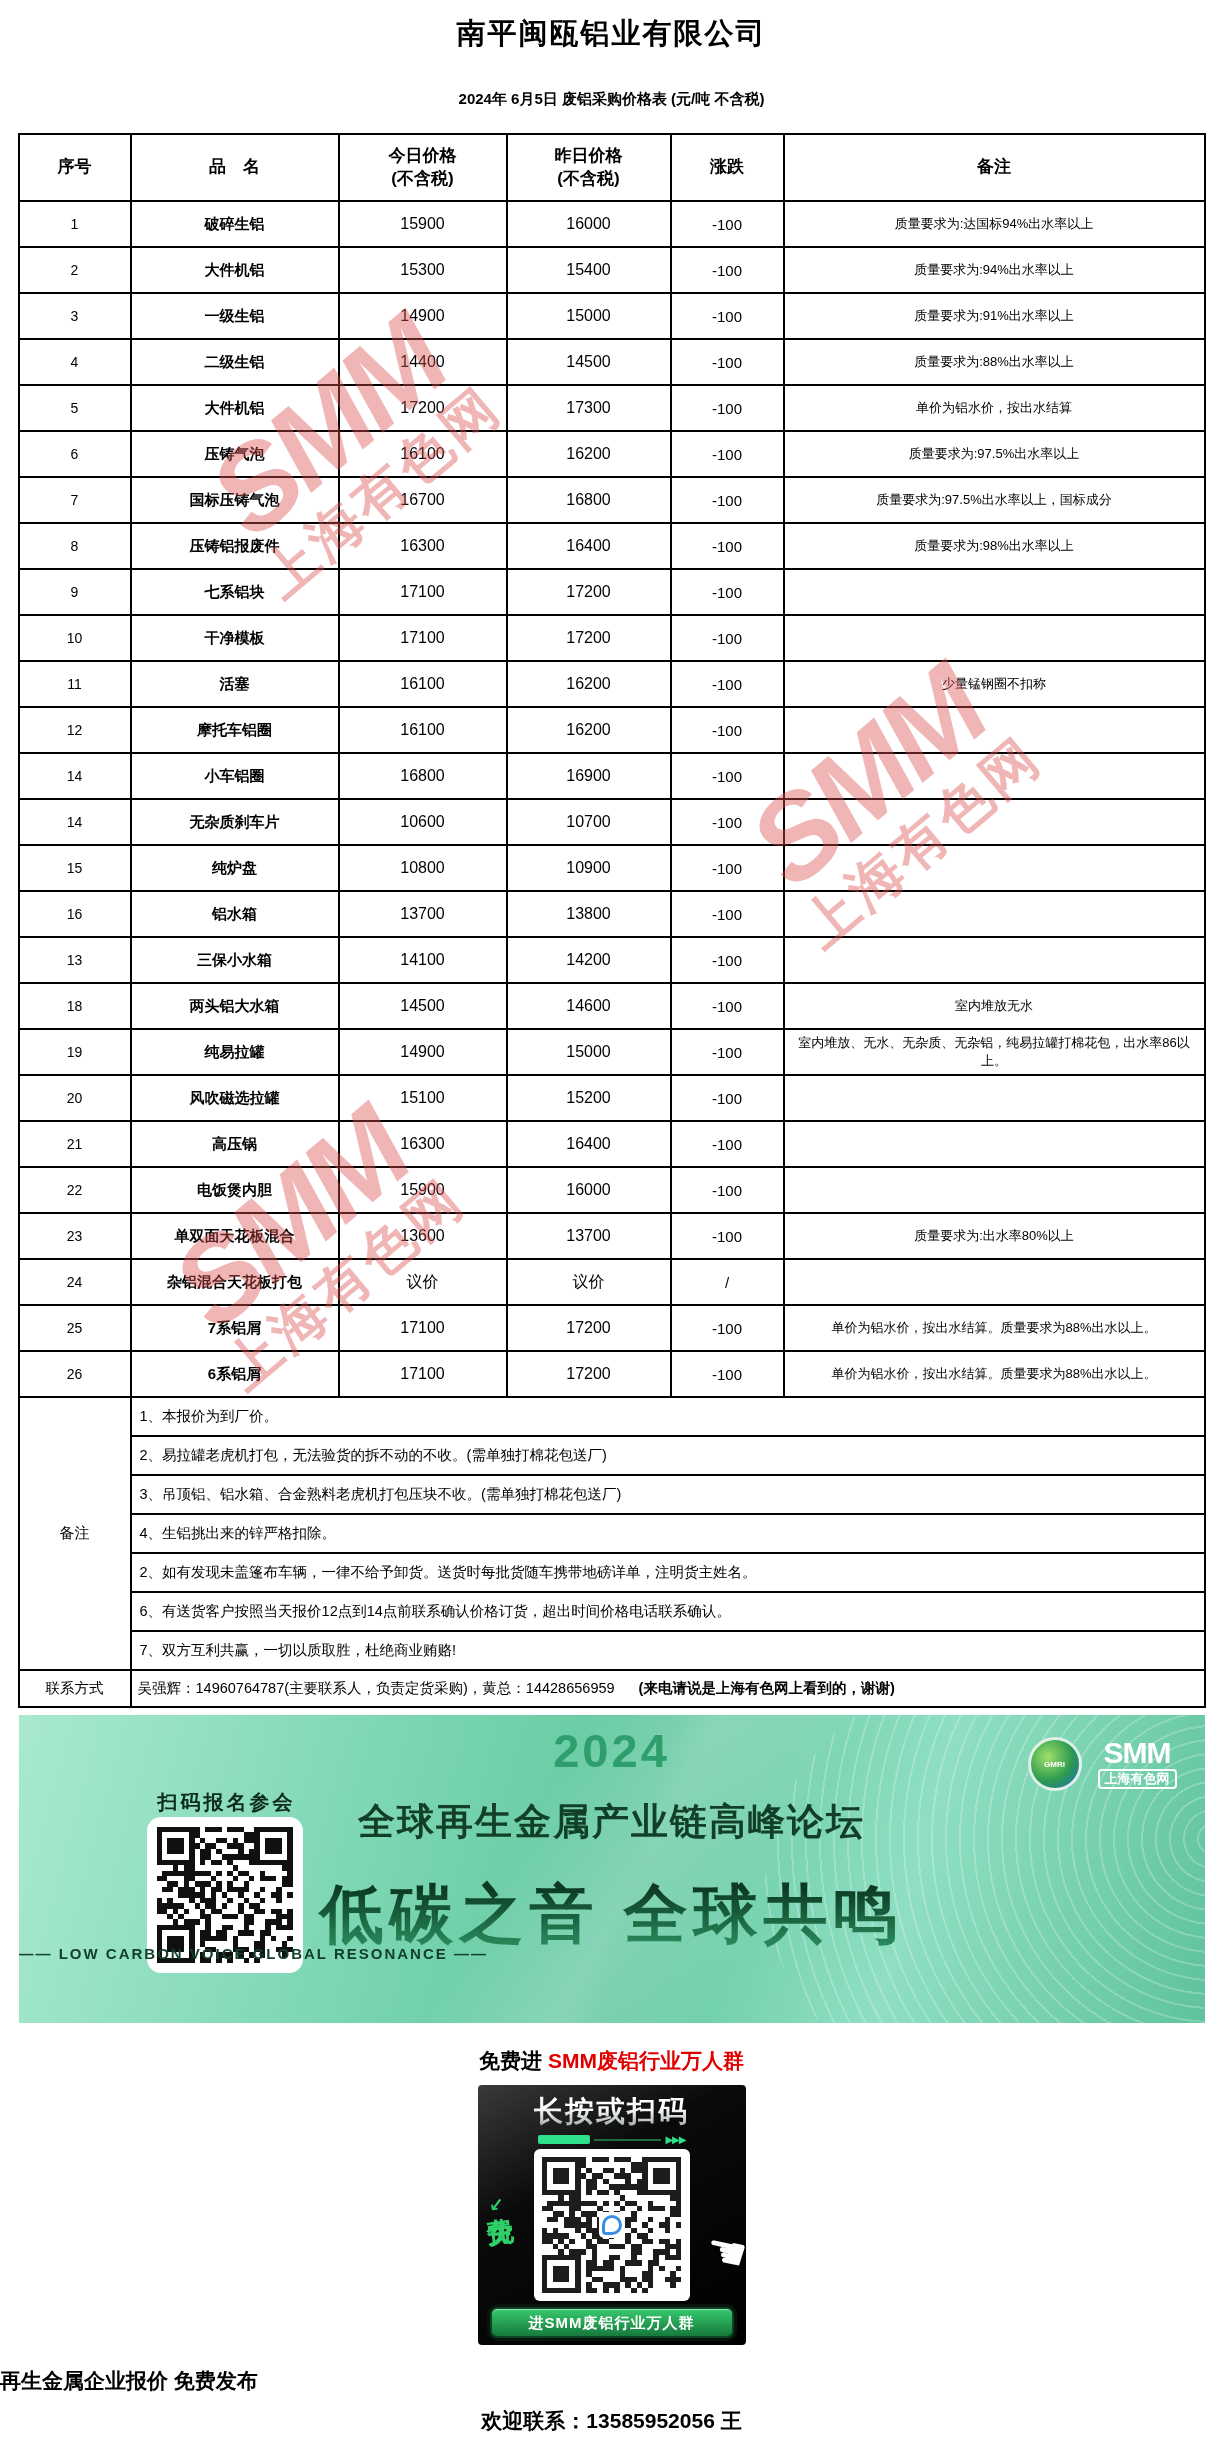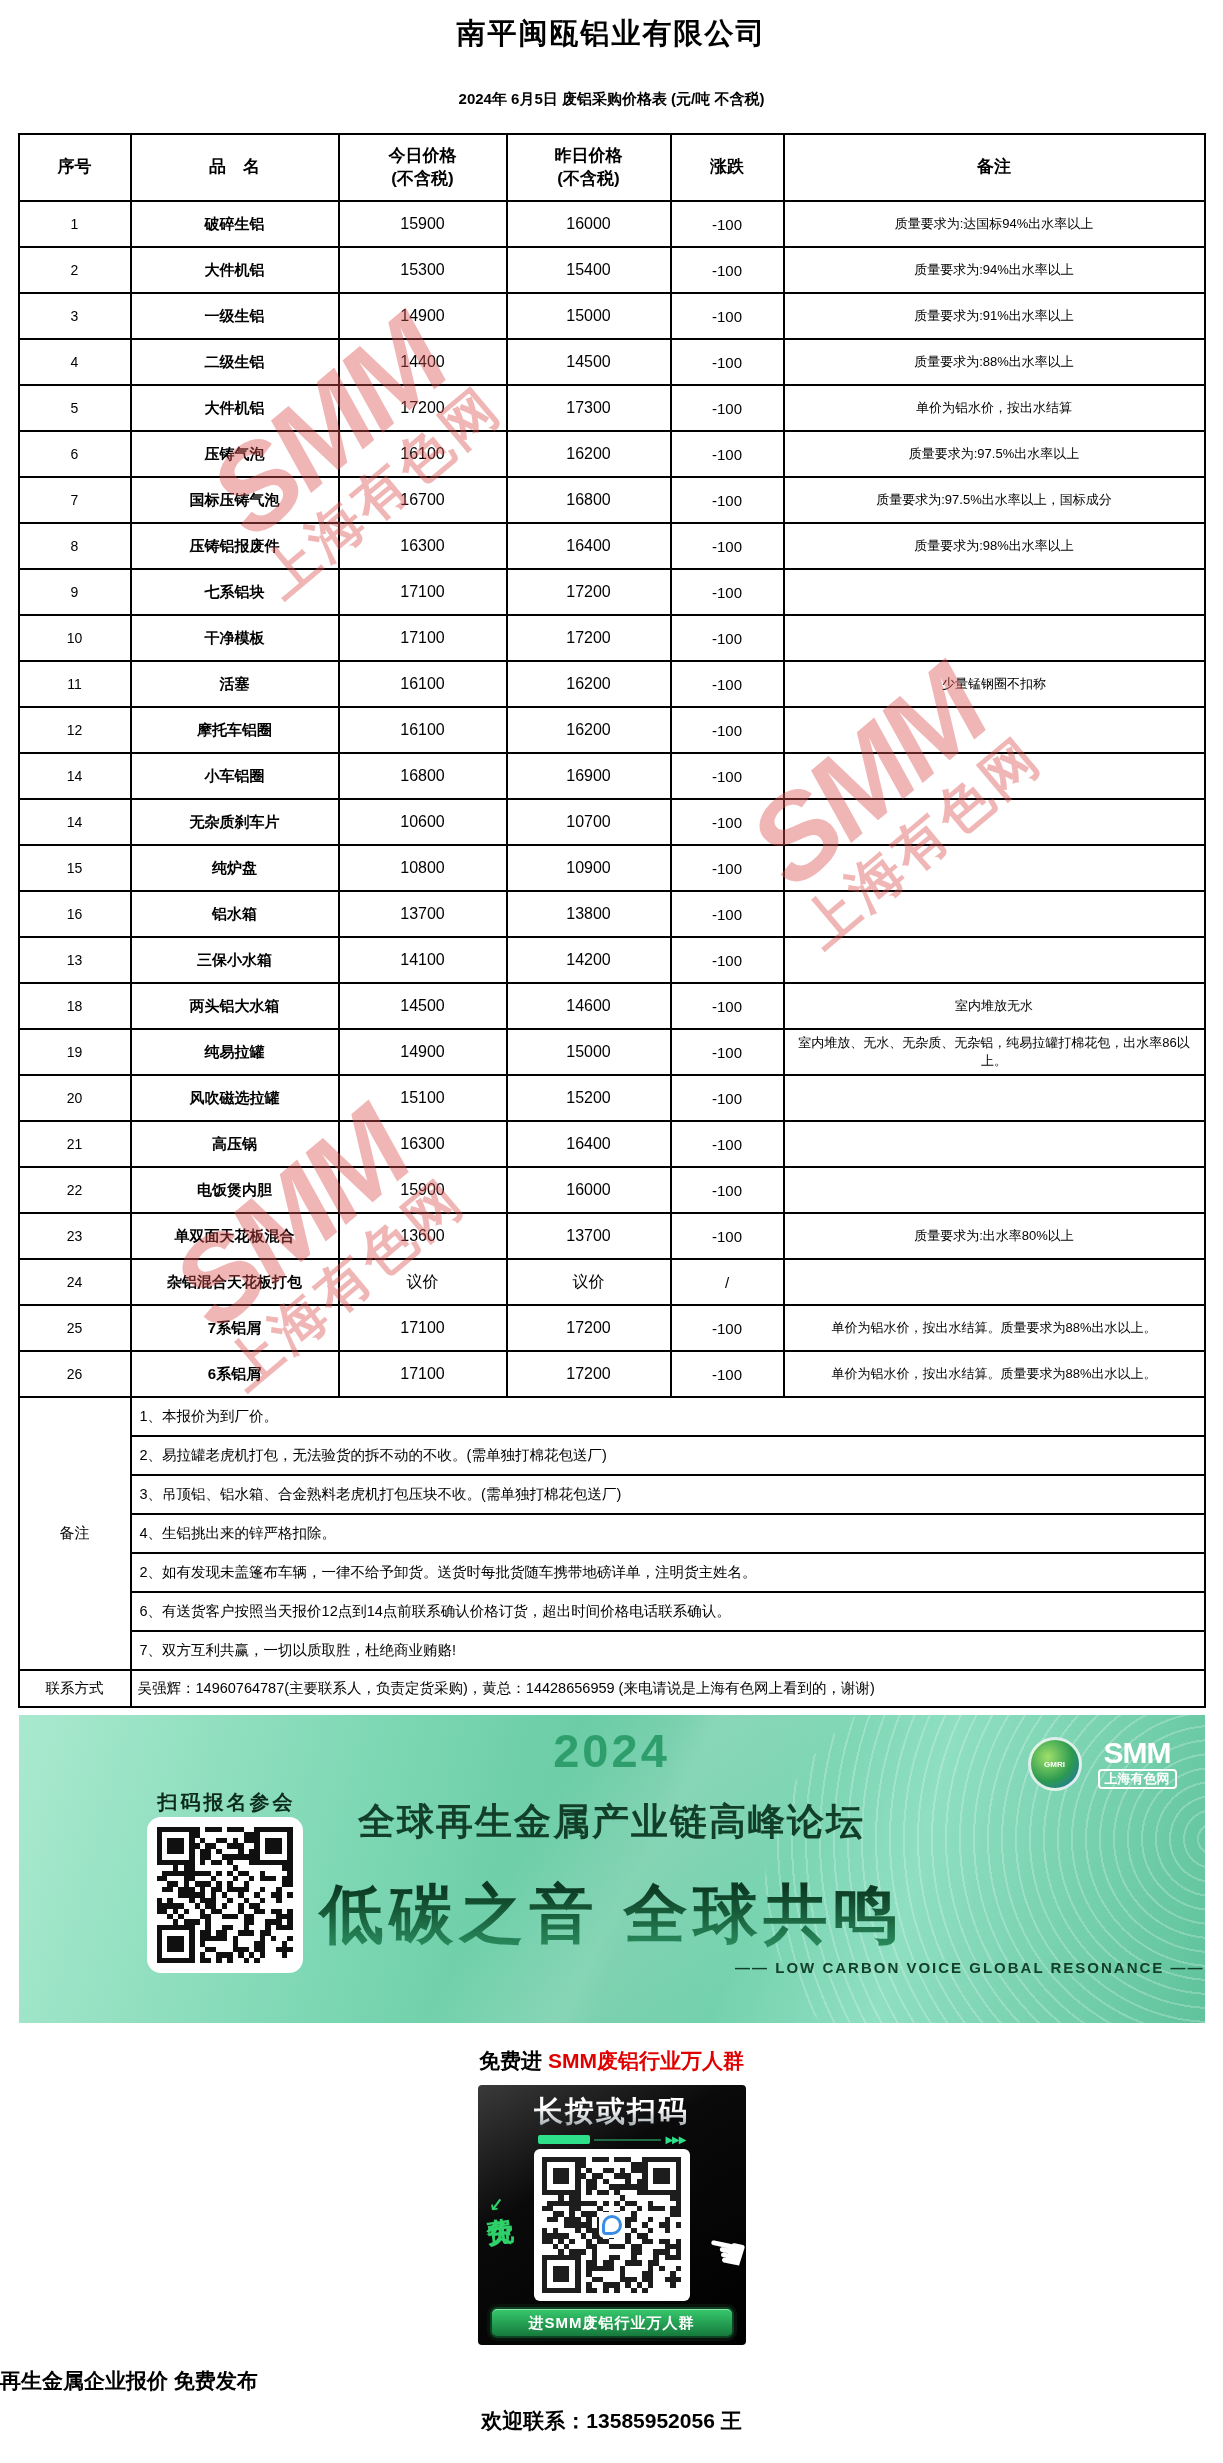--- a/index.html
+++ b/index.html
@@ -19,21 +19,21 @@
   th.h{height:63px;font-size:17px;font-weight:900;line-height:1.35;background:#fff;}
   td.c-no{height:42px;text-align:center;font-size:14px;}
   td.c-name{text-align:center;font-size:15px;font-weight:900;}
   td.c-today,td.c-yesterday{text-align:center;font-size:16px;}
   td.c-change{text-align:center;font-size:15px;}
   td.c-remark{text-align:center;font-size:13px;line-height:1.35;padding:0 6px;}
   td.notes-label{text-align:center;font-size:15px;}
   td.note-text{height:37px;font-size:14.5px;text-align:left;padding:0 8px;}
   td.contact-label{height:33px;text-align:center;font-size:14.5px;}
   td.contact-text{font-size:14.5px;text-align:left;padding:0 6px;}
-  td.contact-text b{font-weight:400;}
+  td.contact-text b{font-weight:700;margin-left:20px;}
   
   .wm{position:absolute;width:330px;text-align:center;transform:rotate(-40deg);
       color:rgba(220,80,80,0.42);pointer-events:none;z-index:5;font-weight:900;}
   .wm .big{font-size:118px;line-height:.85;letter-spacing:-5px;font-style:italic;}
   .wm .sub{font-size:54px;letter-spacing:4px;}
   
   .banner{
     position:relative;width:1186px;height:308px;margin:7px auto 0 auto;overflow:hidden;
     background:linear-gradient(105deg,#a9e9cf 0%,#7fd8b5 28%,#62c8a0 52%,#8fdfc2 74%,#5fc39c 100%);
   }
@@ -64,21 +64,21 @@
     border-radius:14px;padding:10px;box-sizing:border-box;}
   .qr-grid{display:grid;grid-template-columns:repeat(25,1fr);grid-auto-rows:1fr;width:100%;height:100%;}
   .banner-title{position:absolute;left:0;right:0;top:82px;text-align:center;
     font-size:37px;font-weight:900;color:#123f28;letter-spacing:2px;}
   .banner-title-en{position:absolute;left:0;right:0;top:132px;text-align:center;
     font-size:15px;font-weight:bold;color:#1d5237;letter-spacing:1px;}
   .banner-slogan{position:absolute;left:0;right:0;top:156px;text-align:center;
     font-size:64px;font-weight:900;letter-spacing:6px;
     background:linear-gradient(180deg,#0c3a22 20%,#2a9060 90%);
     -webkit-background-clip:text;background-clip:text;color:transparent;}
-  .banner-slogan-en{position:absolute;left:0;right:0;top:244px;text-align:right;
+  .banner-slogan-en{position:absolute;left:0;right:0;top:230px;text-align:left;
     font-size:15px;font-weight:bold;color:#13402a;letter-spacing:2px;}
   .banner-date{position:absolute;left:0;right:0;top:268px;text-align:center;
     font-size:24px;font-weight:900;color:#0e3d26;letter-spacing:1px;}
   
   .promo{margin-top:24px;text-align:center;font-size:21px;font-weight:900;}
   .promo .hl{color:#e00000;}
   
   .card{position:relative;width:268px;height:260px;margin:10px auto 0 auto;border-radius:4px;
     background:linear-gradient(150deg,#3a3a3a 0%,#0a0a0a 35%,#000 100%);overflow:hidden;}
   .card-title{position:absolute;top:7px;left:0;right:0;text-align:center;font-size:29px;font-weight:900;

